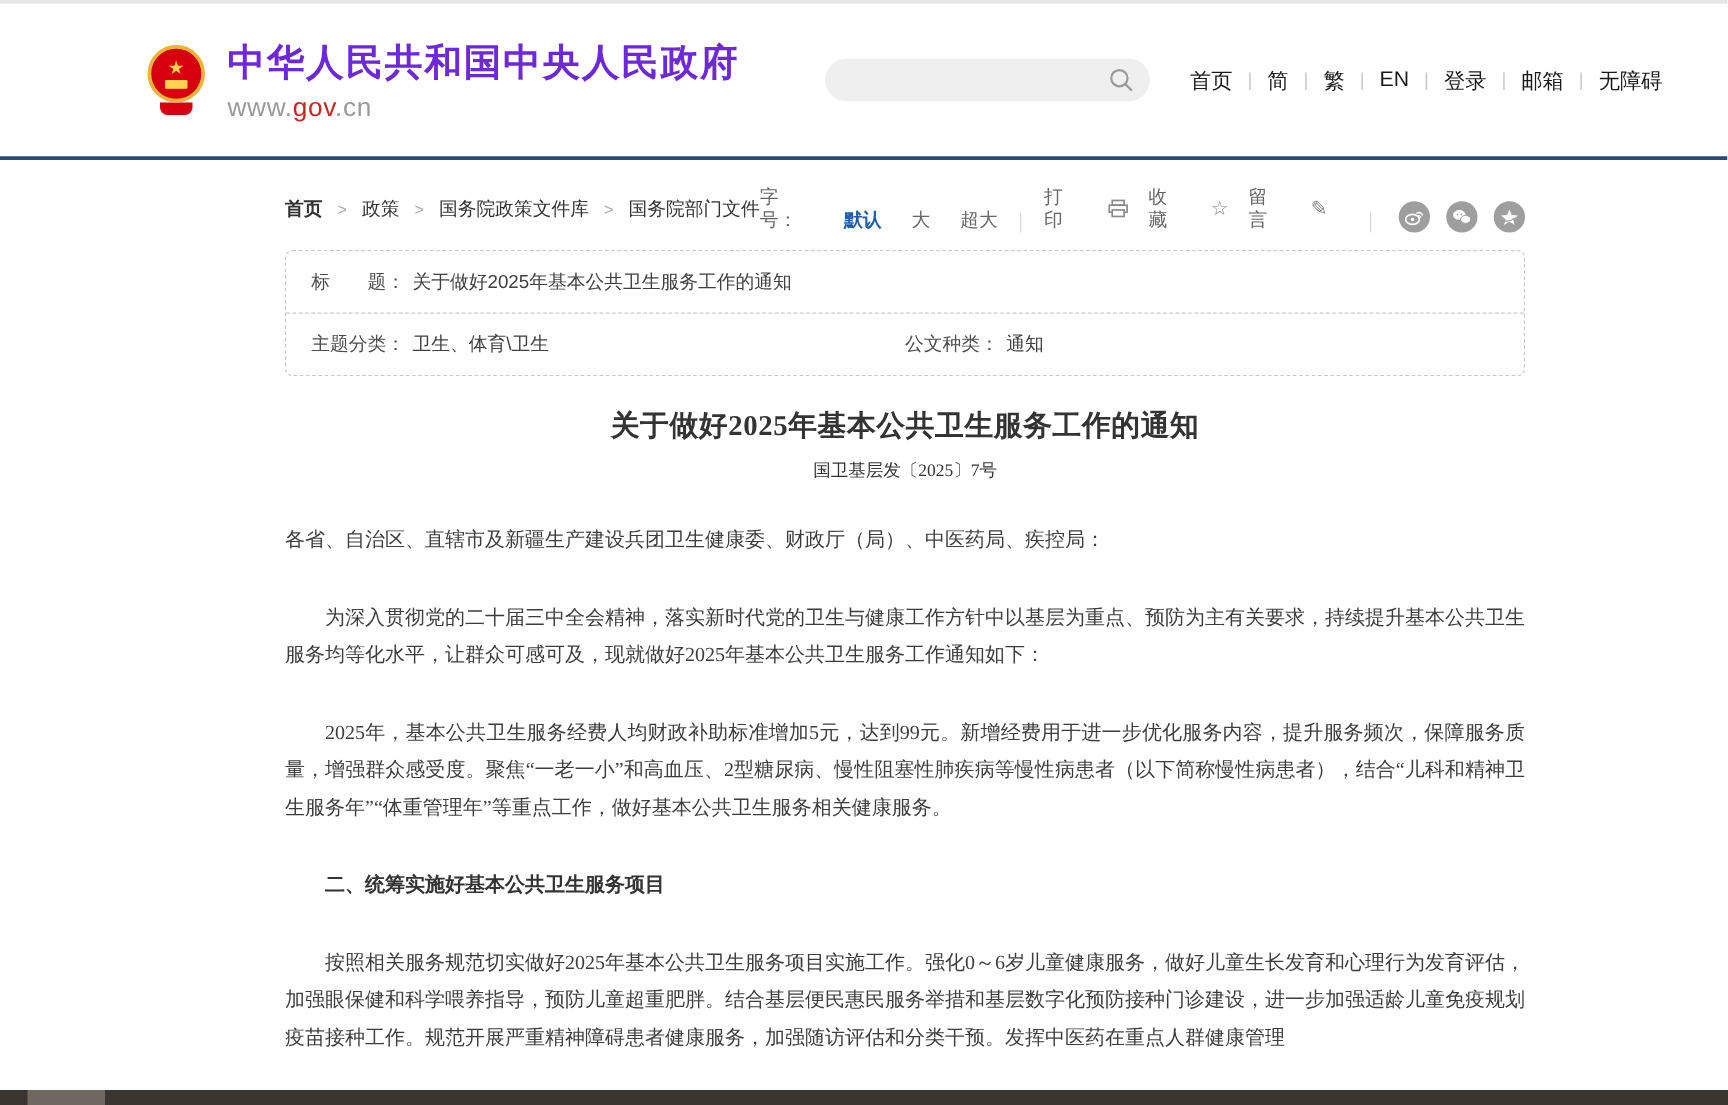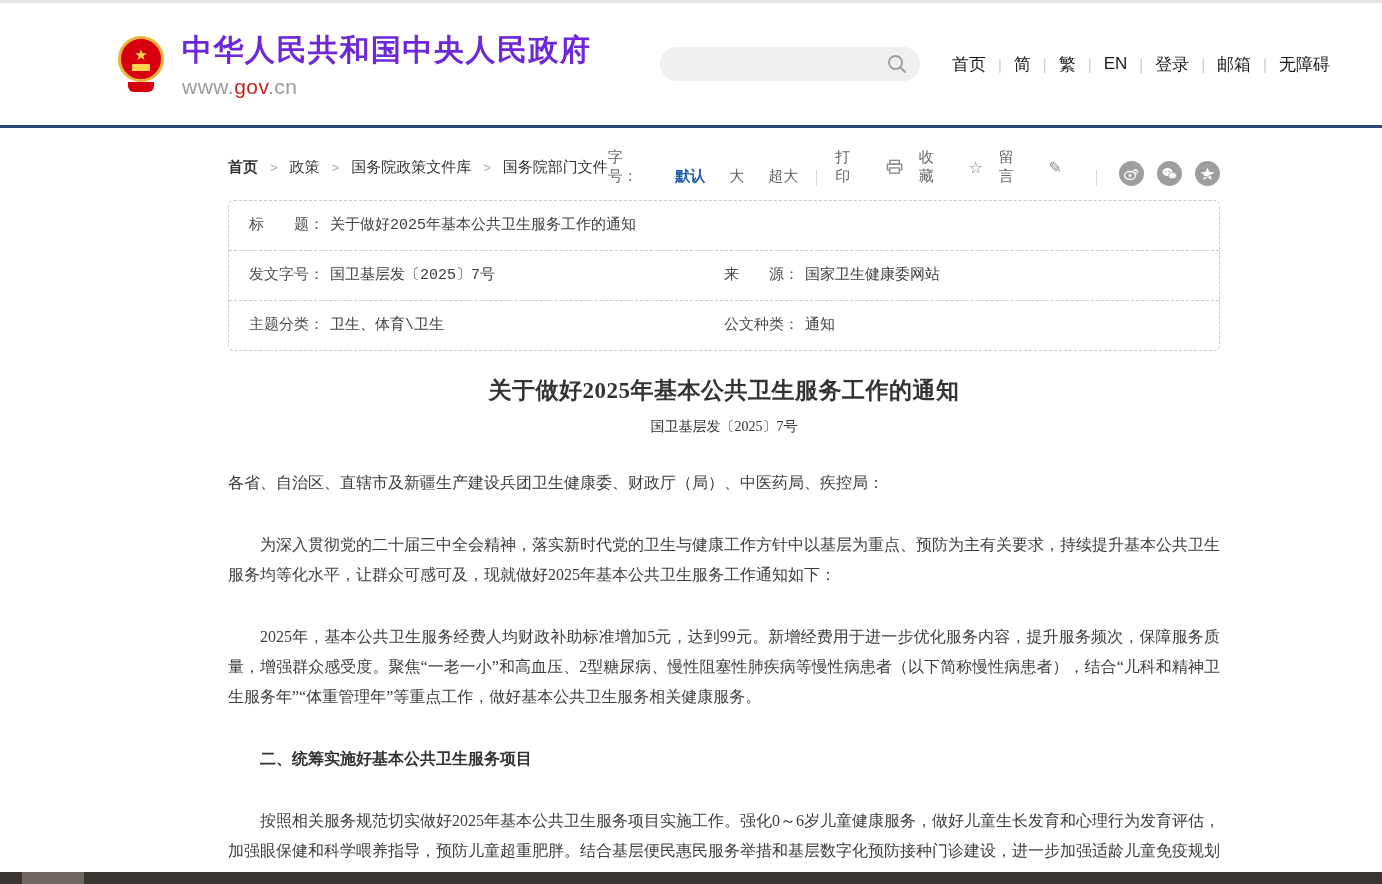--- a/index.html
+++ b/index.html
@@ -50,21 +50,21 @@
   .tool-sep { width:1px; height:16px; background:#d9d9d9; margin:0 18px; }
   .tool-btn { display:flex; align-items:center; gap:22px; margin-right:16px; cursor:pointer; color:#666; }
   .tool-btn:last-child { margin-right:0; }
   .tool-glyph { font-size:16px; color:#8a8a8a; }
   .share-circles { display:flex; align-items:center; gap:13px; margin-left:4px; }
   .share-circle { width:25px; height:25px; border-radius:50%; background:#9e9e9e;
     display:flex; align-items:center; justify-content:center; cursor:pointer; }
 
   
   .meta-table { border:1px dashed #c9c9c9; border-radius:6px; background:#fff;
-    font-family:Liberation Mono, monospace; font-size:15px; color:#404040; }
+    font-family:Liberation Sans, sans-serif; font-size:15px; color:#404040; }
   .meta-row { display:grid; grid-template-columns:1fr 1fr; padding:15px 20px;
     border-bottom:1px dashed #c9c9c9; line-height:19px; }
   .meta-row:last-child { border-bottom:none; }
   .meta-label { color:#4d4d4d; margin-right:6px; white-space:pre; }
   .meta-value { color:#404040; }
 
   
   .article { font-family:"Liberation Serif","DejaVu Serif",serif; color:#3d3d3d; padding-bottom:40px; }
   .article-title { font-size:23px; font-weight:bold; text-align:center; color:#333;
     margin:24px 40px 12px; letter-spacing:.5px; }
@@ -192,28 +192,20 @@
   </div>
 
   <div class="meta-table">
     <div class="meta-row">
       <div class="meta-cell">
         <span class="meta-label">标　　题：</span><span class="meta-value">关于做好2025年基本公共卫生服务工作的通知</span>
       </div>
     </div>
     <div class="meta-row">
       <div class="meta-cell">
-        <span class="meta-label">发文字号：</span><span class="meta-value">国卫基层发〔2025〕7号</span>
-      </div>
-      <div class="meta-cell">
-        <span class="meta-label">来　　源：</span><span class="meta-value">国家卫生健康委网站</span>
-      </div>
-    </div>
-    <div class="meta-row">
-      <div class="meta-cell">
         <span class="meta-label">主题分类：</span><span class="meta-value">卫生、体育\卫生</span>
       </div>
       <div class="meta-cell">
         <span class="meta-label">公文种类：</span><span class="meta-value">通知</span>
       </div>
     </div>
   </div>
 
   <article class="article">
     <h1 class="article-title">关于做好2025年基本公共卫生服务工作的通知</h1>

